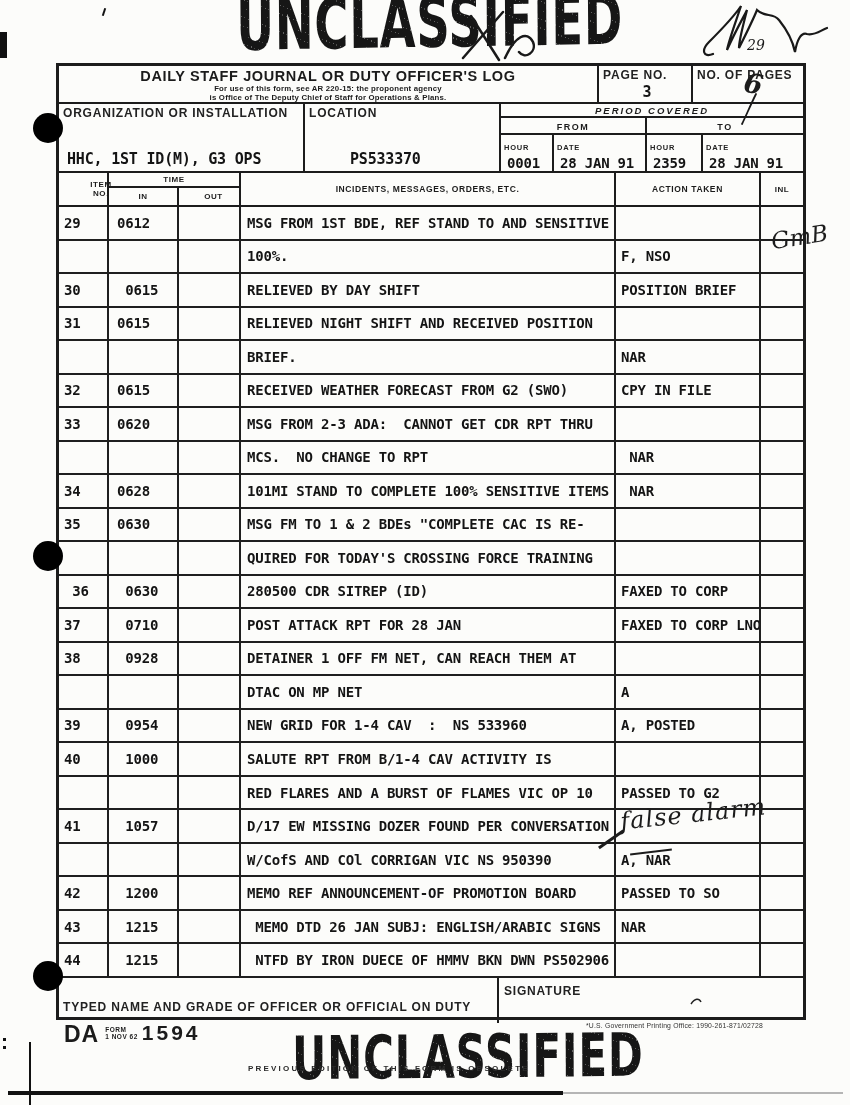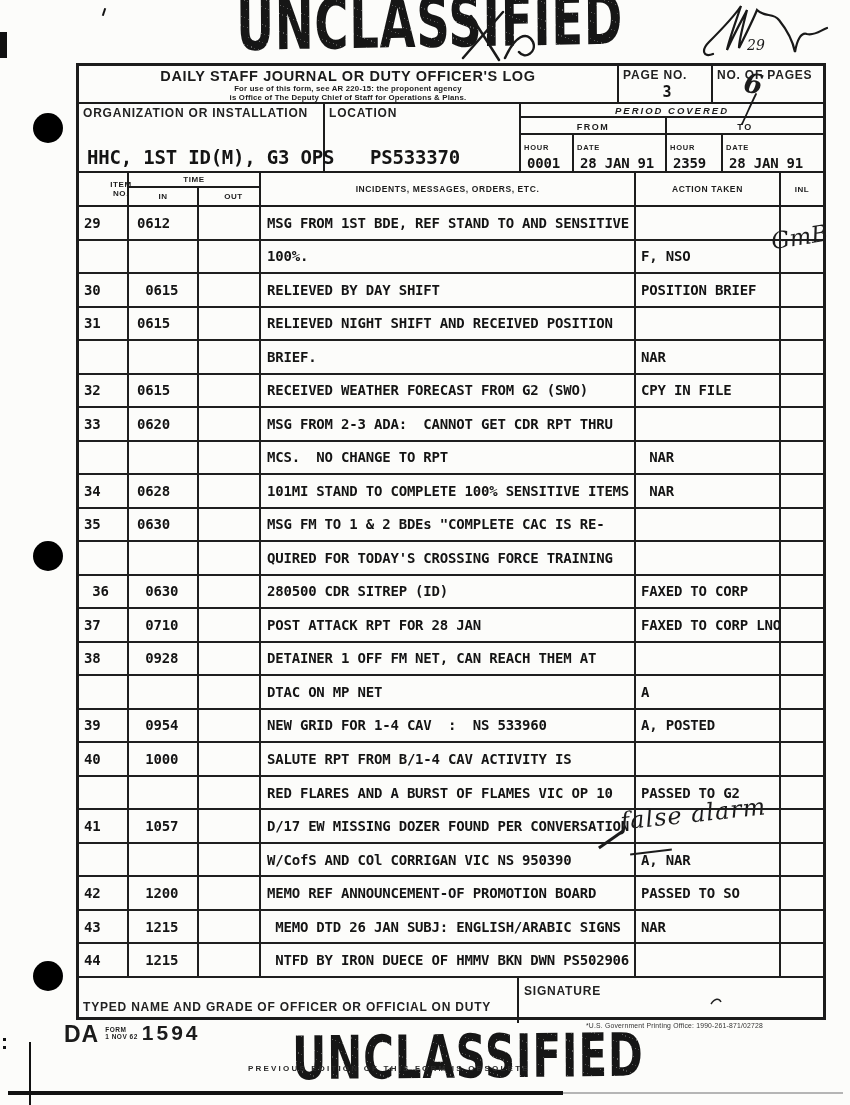--- a/index.html
+++ b/index.html
@@ -14,38 +14,38 @@
     color:#161616; white-space:nowrap; transform-origin:top left;
     -webkit-mask-image:repeating-linear-gradient(105deg,#000 0 4px,rgba(0,0,0,.35) 4px 5px,#000 5px 8px,rgba(0,0,0,.55) 8px 9px),
                         repeating-linear-gradient(15deg,#000 0 6px,rgba(0,0,0,.5) 6px 7px);
     mask-image:repeating-linear-gradient(105deg,#000 0 4px,rgba(0,0,0,.35) 4px 5px,#000 5px 8px,rgba(0,0,0,.55) 8px 9px),
                repeating-linear-gradient(15deg,#000 0 6px,rgba(0,0,0,.5) 6px 7px);
   }
   .stamp-top{ left:236px; top:-16px; font-size:58px; transform:scale(.8,1.22) rotate(-.6deg); letter-spacing:1px;}
   .stamp-bottom{ left:292px; top:1024px; font-size:50px; transform:scale(.84,1.2) rotate(-.4deg); letter-spacing:1px;}
   
   .form{
-    position:absolute; left:76px; top:63px; width:750px; height:957px;
+    position:absolute; left:56px; top:63px; width:750px; height:957px;
     border:3px solid #1c1c1c; box-sizing:border-box; background:transparent;
   }
   .lbl{ font-size:12px; font-weight:bold; letter-spacing:.8px; color:#222; }
   .typed{ font-family:"DejaVu Sans Mono", monospace; font-weight:bold; font-size:14px; letter-spacing:-.2px; color:#141414; white-space:pre;}
   
   .hrow1{ display:flex; height:36px; border-bottom:2px solid #1c1c1c;}
   .title-cell{ width:540px; border-right:2px solid #1c1c1c; box-sizing:border-box; text-align:center; padding-top:2px;}
   .form-title{ font-size:14.5px; font-weight:bold; letter-spacing:.6px;}
   .form-sub{ font-size:7.8px; font-weight:bold; line-height:9px; letter-spacing:.2px;}
   .pageno-cell{ width:94px; border-right:2px solid #1c1c1c; box-sizing:border-box; padding:2px 0 0 4px;}
   .pages-cell{ width:110px; box-sizing:border-box; padding:2px 0 0 4px; position:relative;}
   .pageno-val{ text-align:center; font-size:15px; margin-top:1px;}
   
   .hrow2{ display:flex; height:67px; border-bottom:2px solid #1c1c1c;}
   .org-cell{ width:246px; border-right:2px solid #1c1c1c; box-sizing:border-box; padding:2px 0 0 4px; position:relative;}
   .loc-cell{ width:196px; border-right:2px solid #1c1c1c; box-sizing:border-box; padding:2px 0 0 4px; position:relative;}
-  .bottom-val{ position:absolute; bottom:3px; left:8px; font-size:19px;margin-top:32px;}
+  .bottom-val{ position:absolute; bottom:3px; left:8px; font-size:15px;margin-top:32px;}
   .period-cell{ width:302px; display:flex; flex-direction:column; box-sizing:border-box;}
   .period-label{ height:15px; border-bottom:2px solid #1c1c1c; text-align:center; font-size:9.5px; font-weight:bold; letter-spacing:2px; padding-top:1px; box-sizing:border-box;font-style:italic;}
   .fromto{ display:flex; height:20px; border-bottom:2px solid #1c1c1c; box-sizing:border-box;}
   .from-c{ width:146px; border-right:2px solid #1c1c1c; box-sizing:border-box; text-align:center; font-size:9px; font-weight:bold; letter-spacing:1.5px; padding-top:4px;}
   .to-c{ flex:1; text-align:center; font-size:9px; font-weight:bold; letter-spacing:1.5px; padding-top:4px;}
   .hd-vals{ display:flex; flex:1;}
   .hd-cell{ box-sizing:border-box; border-right:2px solid #1c1c1c; padding:1px 0 0 3px;}
   .hd-cell:last-child{ border-right:none;}
   .hd-cell .lbl{ font-size:7.5px;}
   .hd-cell .typed{ display:block; margin-top:1px; padding-left:3px;}

